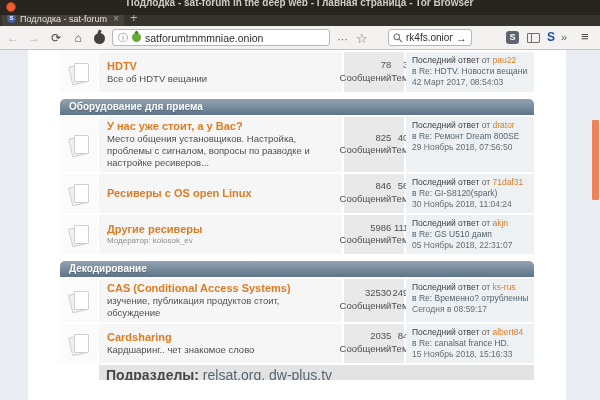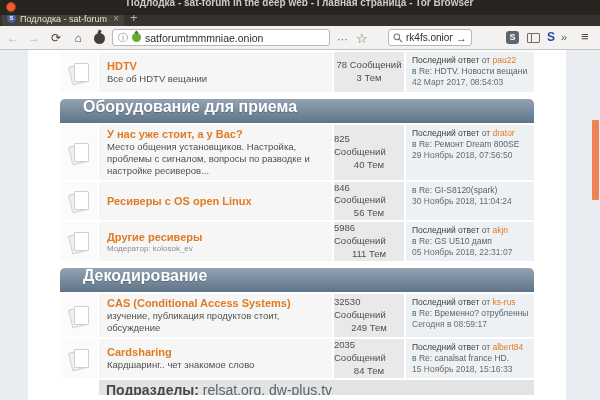--- a/index.html
+++ b/index.html
@@ -61,39 +61,39 @@
   .ext-sidebar::after{content:"";position:absolute;left:3px;top:0;bottom:0;width:1px;background:#6f6c69}
   .ext-https{position:absolute;left:547px;top:4px;color:#1e4fa0;font-weight:bold;font-size:12px}
   .overflow-btn{position:absolute;left:561px;top:5px;color:#5b5855;font-size:11px}
   .menu-btn{position:absolute;left:581px;top:3px;color:#4c4946;font-size:13px}
 
   
   .content{position:absolute;top:50px;left:0;right:0;bottom:0;background:#e9edf1}
   .wrapper{position:absolute;left:28px;width:538px;top:0;bottom:0;background:#fff}
   .forum{margin:0 32px}
   .cat{margin-bottom:7px}
-  .cat-head{height:24px;border-radius:5px 5px 0 0;background:linear-gradient(var(--hg1),var(--hg2));
-    color:#fff;font-size:16px;font-weight:bold;line-height:16px;padding-left:23px;
+  .cat-head{height:16px;border-radius:5px 5px 0 0;background:linear-gradient(var(--hg1),var(--hg2));
+    color:#fff;font-size:10px;font-weight:bold;line-height:16px;padding-left:9px;
     text-shadow:0 1px 1px rgba(0,0,0,.25)}
   .rows > *{margin-top:2px}
   .board-row{display:flex;gap:2px;min-height:30px}
   .cat:first-child .board-row{min-height:40px}
   .cat:nth-child(4) .board-row{min-height:35px}
   .icon-cell{width:37px;flex:none;background:#fbfbfb;display:flex;align-items:center;justify-content:center}
   .pages{width:18px;height:21px;position:relative}
   .page{position:absolute;width:13px;height:17px;background:#fff;border:1px solid #cdd1d5;border-radius:1px}
   .page.back{left:0;top:3px;transform:rotate(-14deg);background:#eef0f2}
   .page.front{left:4px;top:1px}
   .info-cell{flex:1;background:#f6f6f6;padding:3px 8px;display:flex;flex-direction:column;
     justify-content:center;min-width:0}
   .board-name{color:var(--accent);font-weight:bold;font-size:11px}
   .board-desc{font-size:9.5px;color:#4f4f4f;line-height:1.25;margin-top:1px}
   .board-mods{font-size:8px;color:#8d8d8d;margin-top:1px}
-  .stats-cell{width:70px;flex:none;background:#e9e9e9;display:flex;flex-direction:column;
-    align-items:center;justify-content:center;font-size:9.5px;color:#4f4f4f;line-height:1.35;text-align:left}
+  .stats-cell{width:60px;flex:none;background:#e9e9e9;display:flex;flex-direction:row;
+    align-items:center;justify-content:center;font-size:9.5px;color:#4f4f4f;line-height:1.35;text-align:right}
   .last-cell{width:128px;flex:none;background:#eef1f3;padding:3px 6px;font-size:8.5px;color:#5e5e5e;
     line-height:1.3;box-sizing:border-box;overflow:hidden}
   .last-label{font-weight:normal;color:#3e3e3e}
   .user-link{color:var(--accent)}
   .topic-link{color:#55656f;display:block;white-space:nowrap;overflow:hidden}
   .last-date{color:#6b6b6b;white-space:nowrap}
   .subrow{margin-left:39px;background:#e3e3e3;font-size:14px;color:#555;padding:2px 7px;height:11px;
     white-space:nowrap;overflow:hidden}
   .subrow b{color:#474747}
   .sub-links{color:#55656f}
@@ -221,20 +221,25 @@
     </div>
     <div class="cell info-cell">
       <a class="board-name">Ресиверы с OS open Linux</a>
 
     </div>
     <div class="cell stats-cell">
       <div>846 Сообщений</div>
       <div>56 Тем</div>
     </div>
     <div class="cell last-cell">
+      <div>
+        <span class="last-label">Последний ответ</span>
+        <span class="by">от</span>
+        <a class="user-link">71daf31</a>
+      </div>
       <a class="topic-link">в Re: GI-S8120(spark)</a>
       <div class="last-date">30 Ноябрь 2018, 11:04:24</div>
     </div>
   </div>
 
   <div class="board-row">
     <div class="cell icon-cell">
       <span class="pages">
         <span class="page back"></span>
                   <span class="page front"></span>

